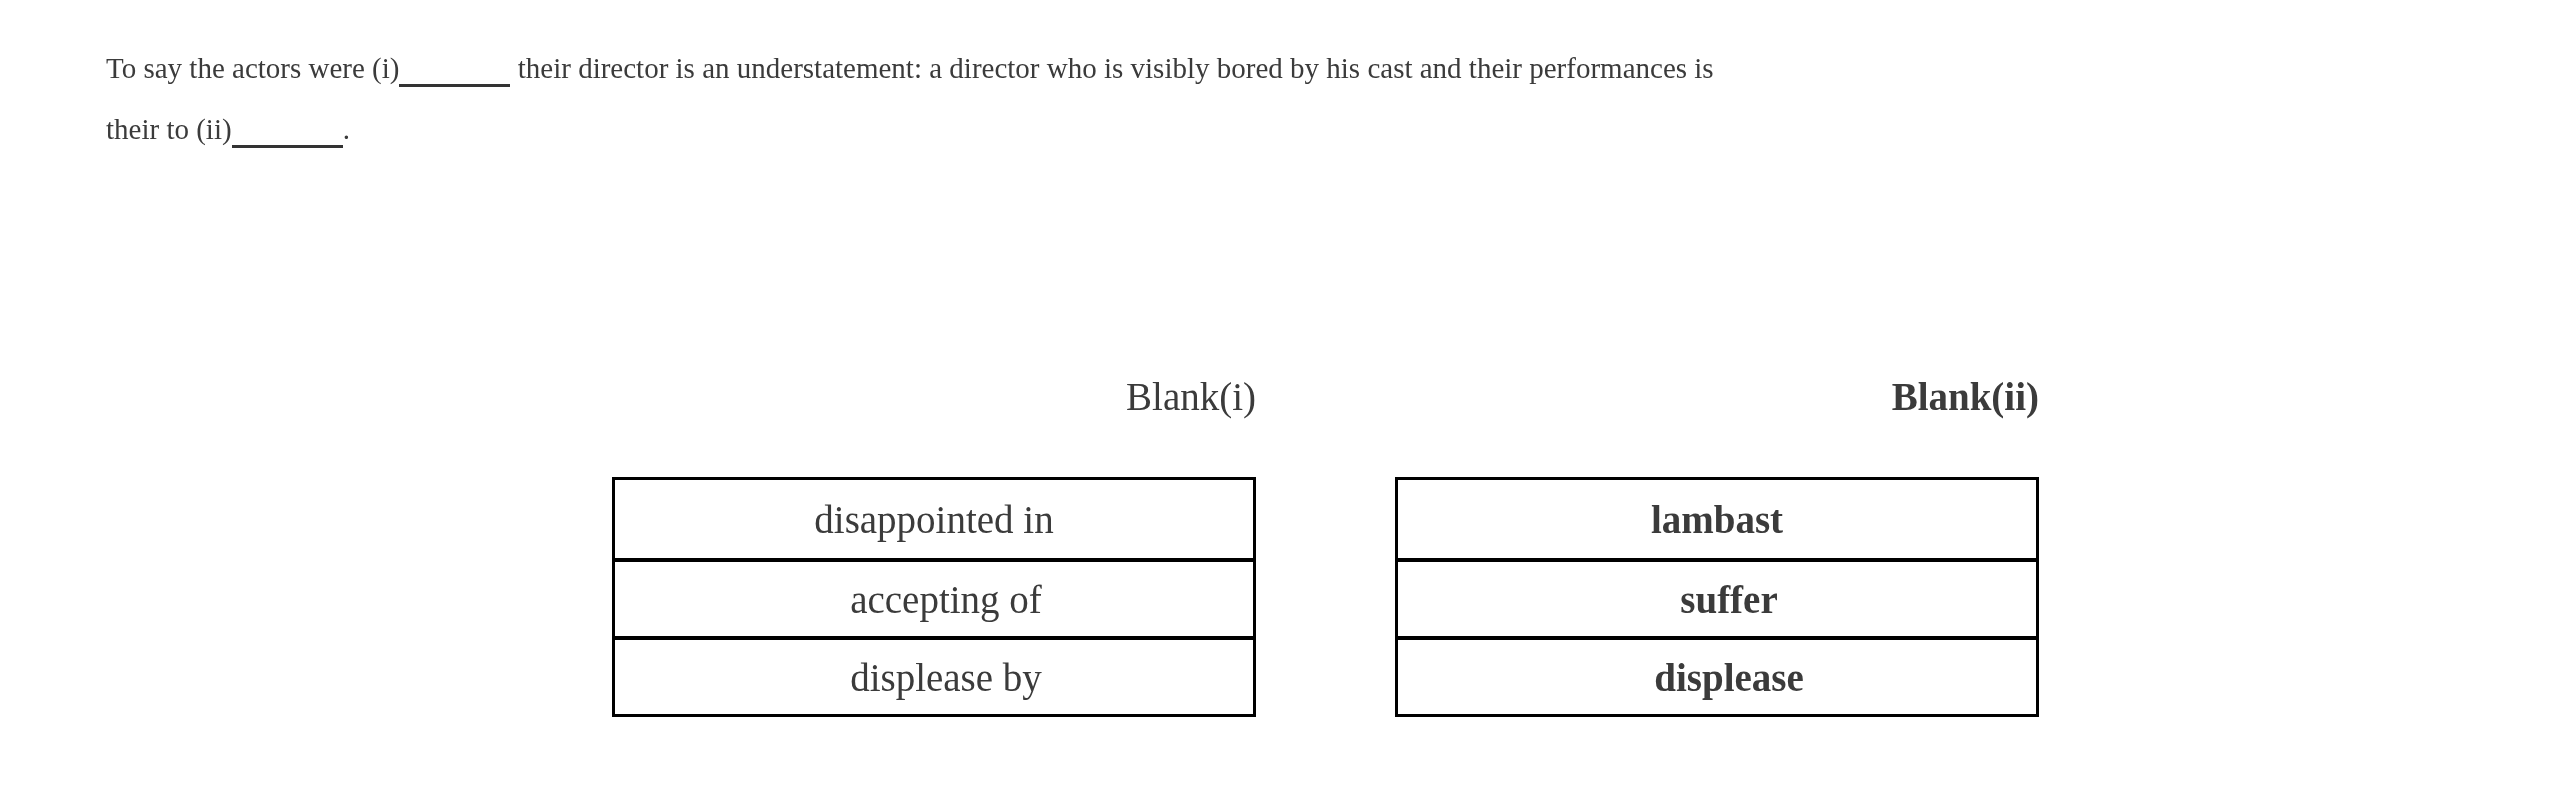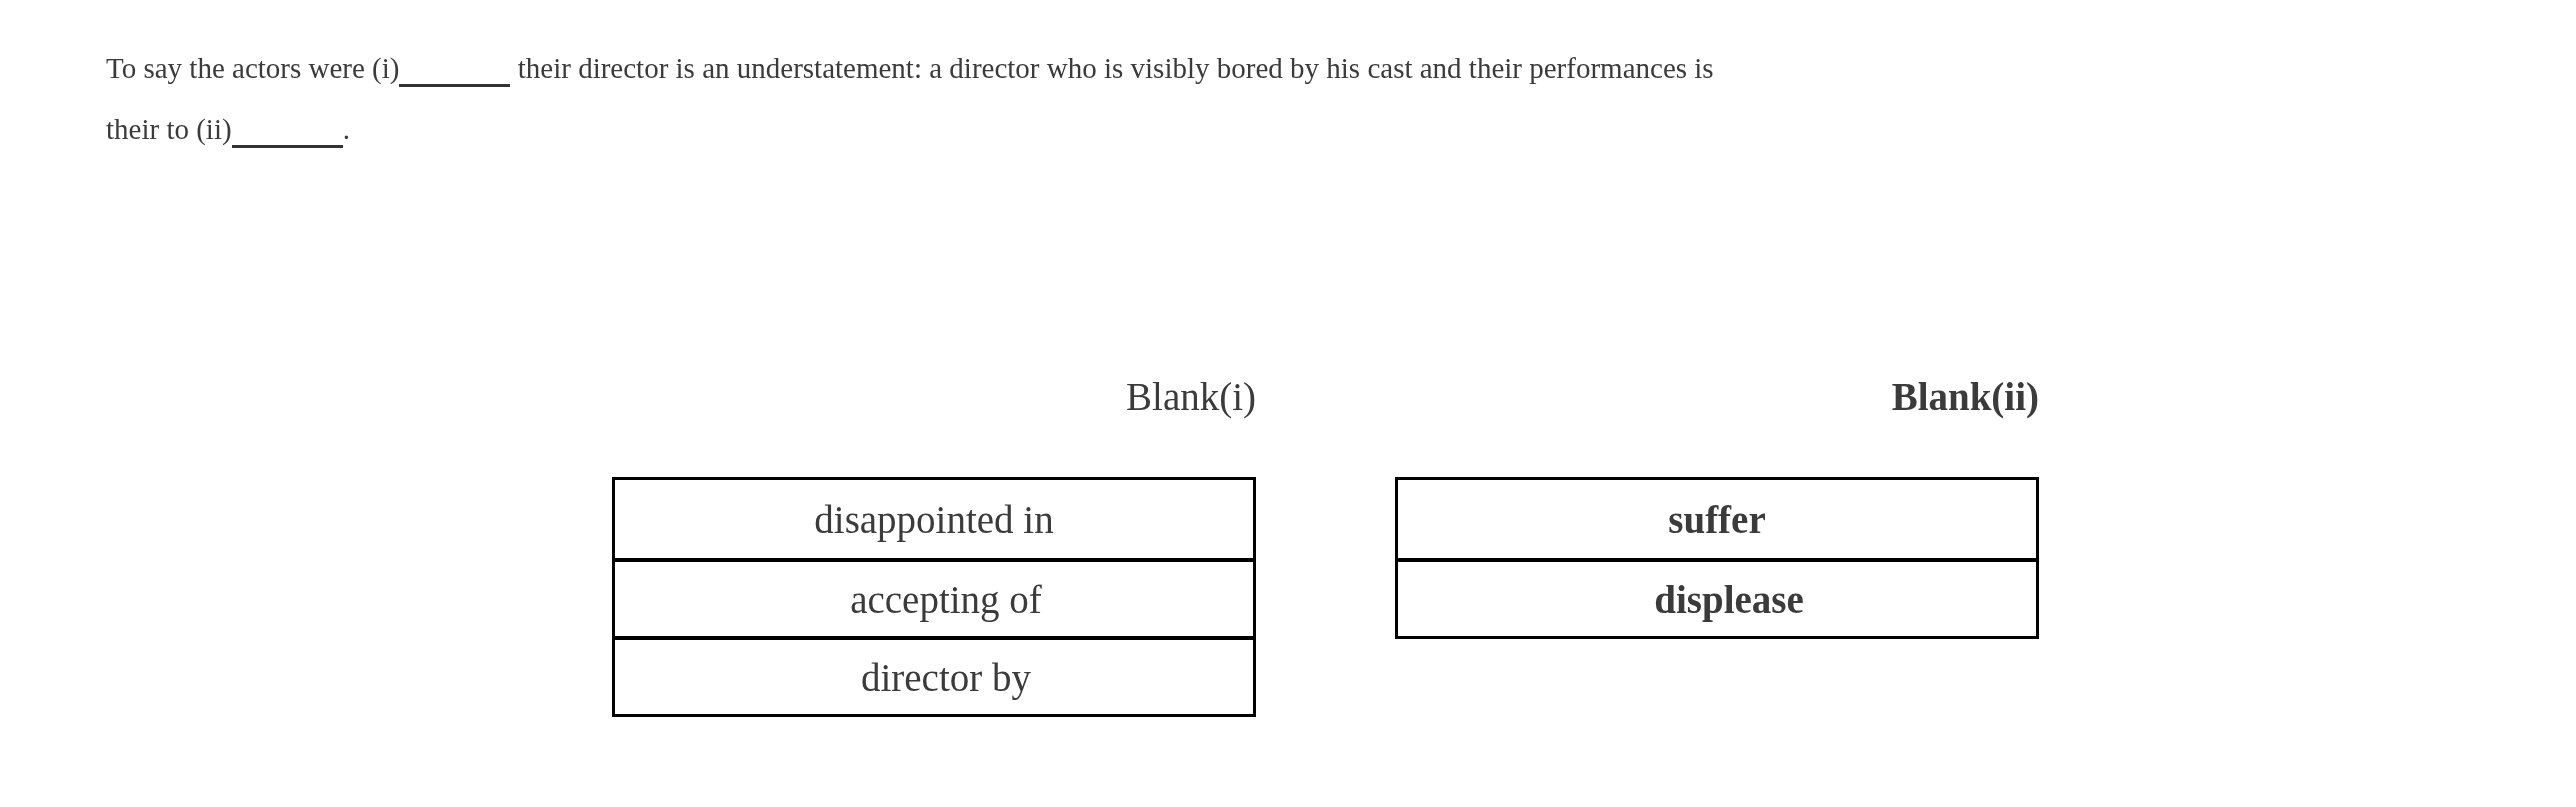--- a/index.html
+++ b/index.html
@@ -83,24 +83,25 @@
   <div class="line">
     <span>their to (ii)</span><span class="blank"></span><span>.</span>
   </div>
 </div>
 
 <div class="choice-col col-1">
   <div class="col-header">Blank(i)</div>
   <div class="options">
     <div class="option">disappointed in</div>
     <div class="option">accepting of</div>
-    <div class="option">director by</div>
+    <div class="option">displease by</div>
   </div>
 </div>
 
 <div class="choice-col col-2">
   <div class="col-header">Blank(ii)</div>
   <div class="options">
+    <div class="option">lambast</div>
     <div class="option">suffer</div>
     <div class="option">displease</div>
   </div>
 </div>
 
 
 </body></html>

